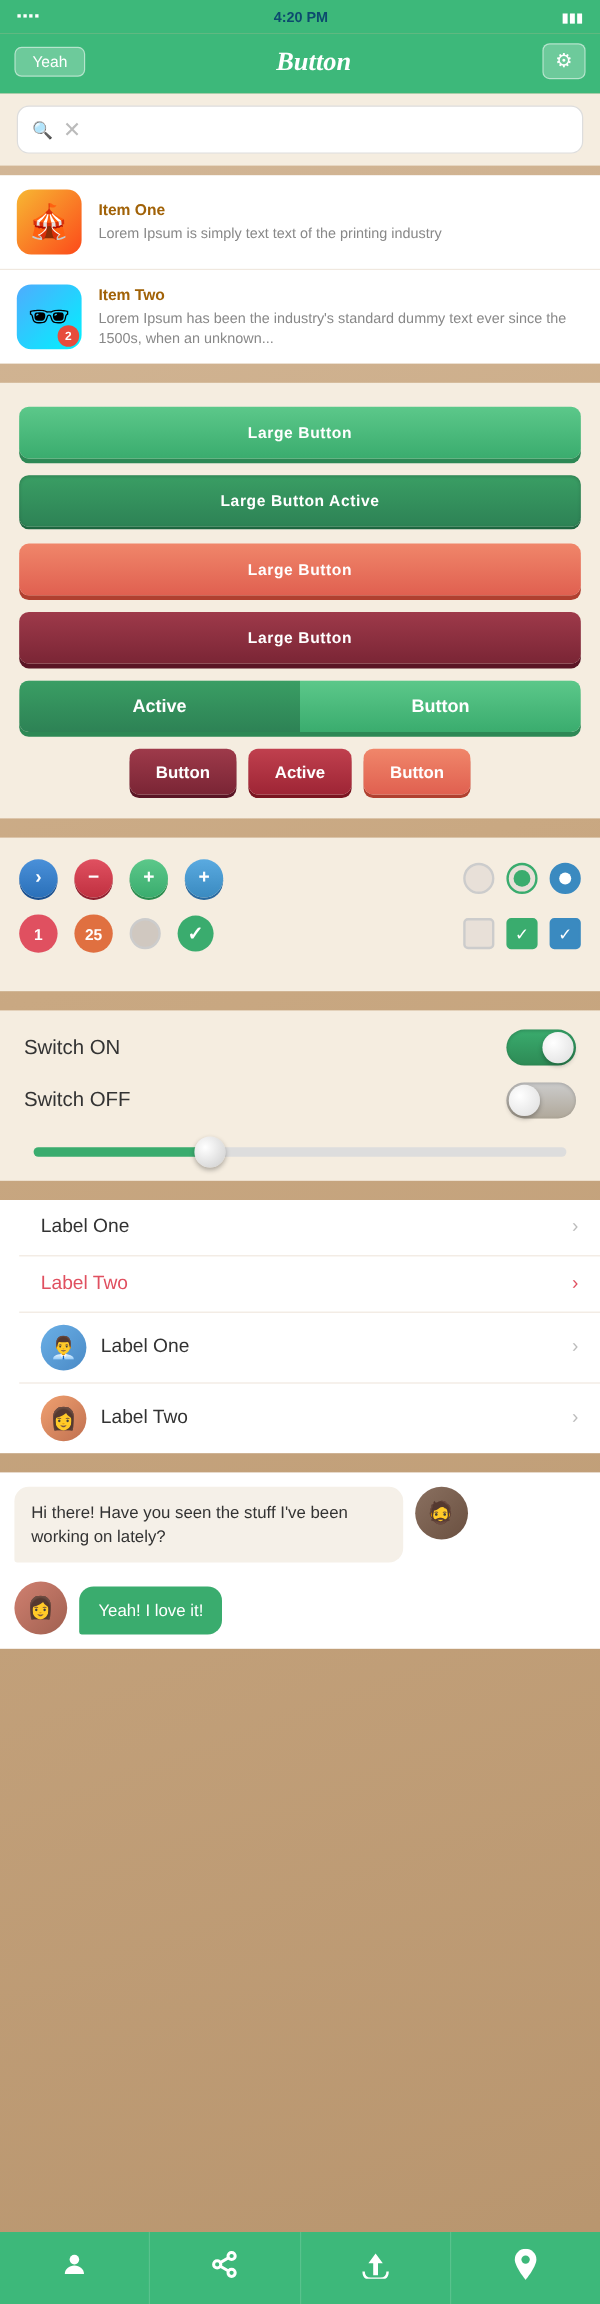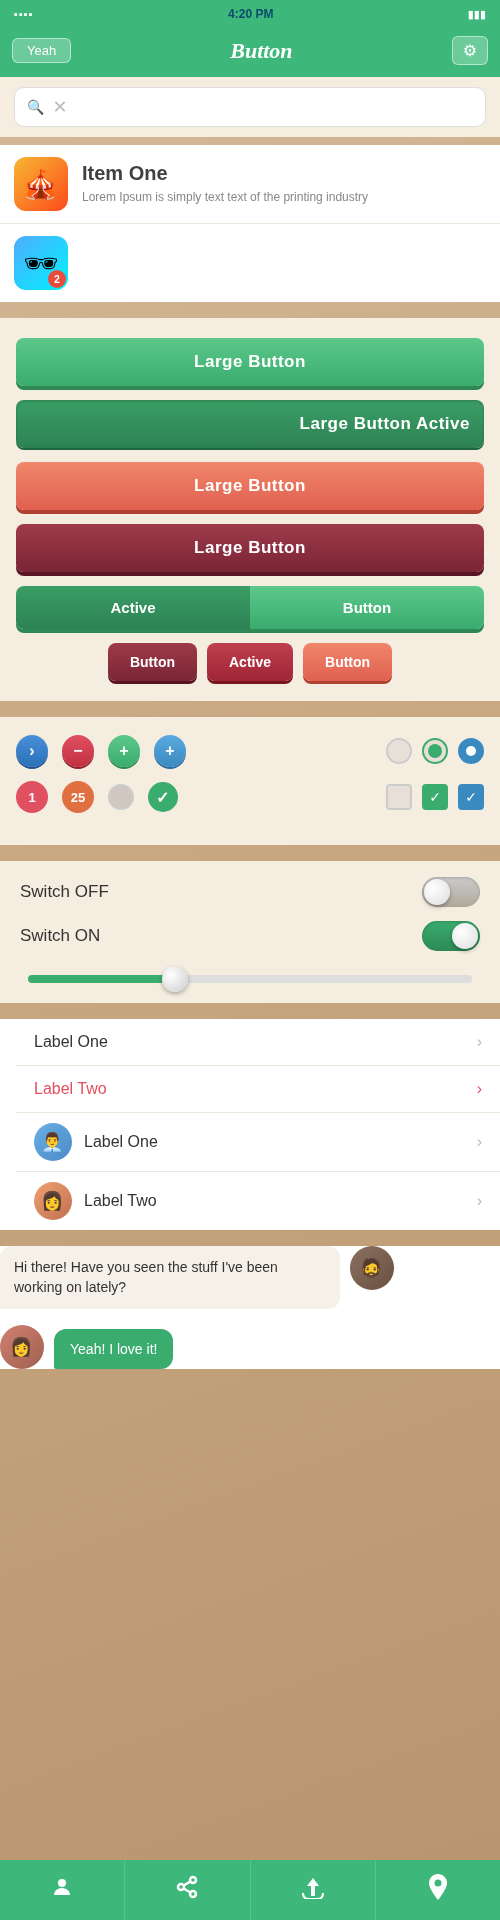--- a/index.html
+++ b/index.html
@@ -122,52 +122,51 @@
       color: white;
       border-radius: 50%;
       width: 18px;
       height: 18px;
       font-size: 10px;
       display: flex;
       align-items: center;
       justify-content: center;
       font-weight: bold;
     }
-    .item-text h3 { font-size: 20px; font-weight: 600; color: #404040; margin-bottom: 4px; }
+    .item-text h3 { font-size: 13px; font-weight: 600; color: #a16207; margin-bottom: 4px; }
     .item-text p { font-size: 12px; color: #888; line-height: 1.4; }
 
     
     .buttons-section {
       background: #f5ede0;
       margin: 8px 0;
       padding: 20px 16px;
       display: flex;
       flex-direction: column;
       gap: 14px;
     }
     .large-btn {
       width: 100%;
       padding: 14px;
       border-radius: 8px;
-      font-size: 17px;
+      font-size: 13px;
       font-weight: 600;
       color: white;
       border: none;
       cursor: pointer;
       text-align: center;
       letter-spacing: 0.5px;
     }
     .btn-green {
       background: linear-gradient(180deg, #5cc88a 0%, #3aac6e 100%);
       box-shadow: 0 4px 0 #2d8855;
     }
     .btn-green-active {
       background: linear-gradient(180deg, #3a9e64 0%, #2d8255 100%);
       box-shadow: 0 2px 0 #1e6640, inset 0 1px 3px rgba(0,0,0,0.2);
-      text-align: right;
     }
     .btn-salmon {
       background: linear-gradient(180deg, #f0866a 0%, #e06050 100%);
       box-shadow: 0 4px 0 #b04030;
     }
     .btn-dark-red {
       background: linear-gradient(180deg, #9e3a4a 0%, #7a2535 100%);
       box-shadow: 0 4px 0 #5a1525;
     }
     .split-btn-row {
@@ -398,21 +397,21 @@
       border-bottom: 1px solid #f0e8df;
       cursor: pointer;
     }
     .label-with-avatar:last-child { border-bottom: none; }
     .label-left { display: flex; align-items: center; }
 
     
     .chat-section {
       background: white;
       margin: 8px 0;
-      padding: 0;
+      padding: 12px;
     }
     .chat-bubble-right {
       display: flex;
       justify-content: flex-start;
       align-items: flex-start;
       margin-bottom: 16px;
     }
     .chat-bubble-text {
       background: #f5f0e8;
       border-radius: 12px 12px 12px 2px;
@@ -505,20 +504,24 @@
     <div class="item-text">
       <h3>Item One</h3>
       <p>Lorem Ipsum is simply text text of the printing industry</p>
     </div>
   </div>
   <div class="list-item">
     <div class="item-thumb thumb-two">
       <span class="thumb-umbrella">🕶</span>
       <span class="badge">2</span>
     </div>
+    <div class="item-text">
+      <h3>Item Two</h3>
+      <p>Lorem Ipsum has been the industry's standard dummy text ever since the 1500s, when an unknown...</p>
+    </div>
   </div>
 </div>
 
 <div class="buttons-section">
   <button class="large-btn btn-green">Large Button</button>
   <button class="large-btn btn-green-active">Large Button Active</button>
   <button class="large-btn btn-salmon">Large Button</button>
   <button class="large-btn btn-dark-red">Large Button</button>
 
   <div class="split-btn-row">
@@ -560,28 +563,28 @@
     <div class="check-group">
       <div class="check-btn"></div>
       <div class="check-btn checked-green">✓</div>
       <div class="check-btn checked-green2">✓</div>
     </div>
   </div>
 </div>
 
 <div class="switch-section">
   <div class="switch-row">
+    <span class="switch-label">Switch  ON</span>
+    <div class="switch-track switch-on">
+      <div class="switch-thumb"></div>
+    </div>
+  </div>
+  <div class="switch-row">
     <span class="switch-label">Switch  OFF</span>
     <div class="switch-track switch-off">
-      <div class="switch-thumb"></div>
-    </div>
-  </div>
-  <div class="switch-row">
-    <span class="switch-label">Switch  ON</span>
-    <div class="switch-track switch-on">
       <div class="switch-thumb"></div>
     </div>
   </div>
   <div class="slider-container">
     <div class="slider-track">
       <div class="slider-thumb"></div>
     </div>
   </div>
 </div>
 

